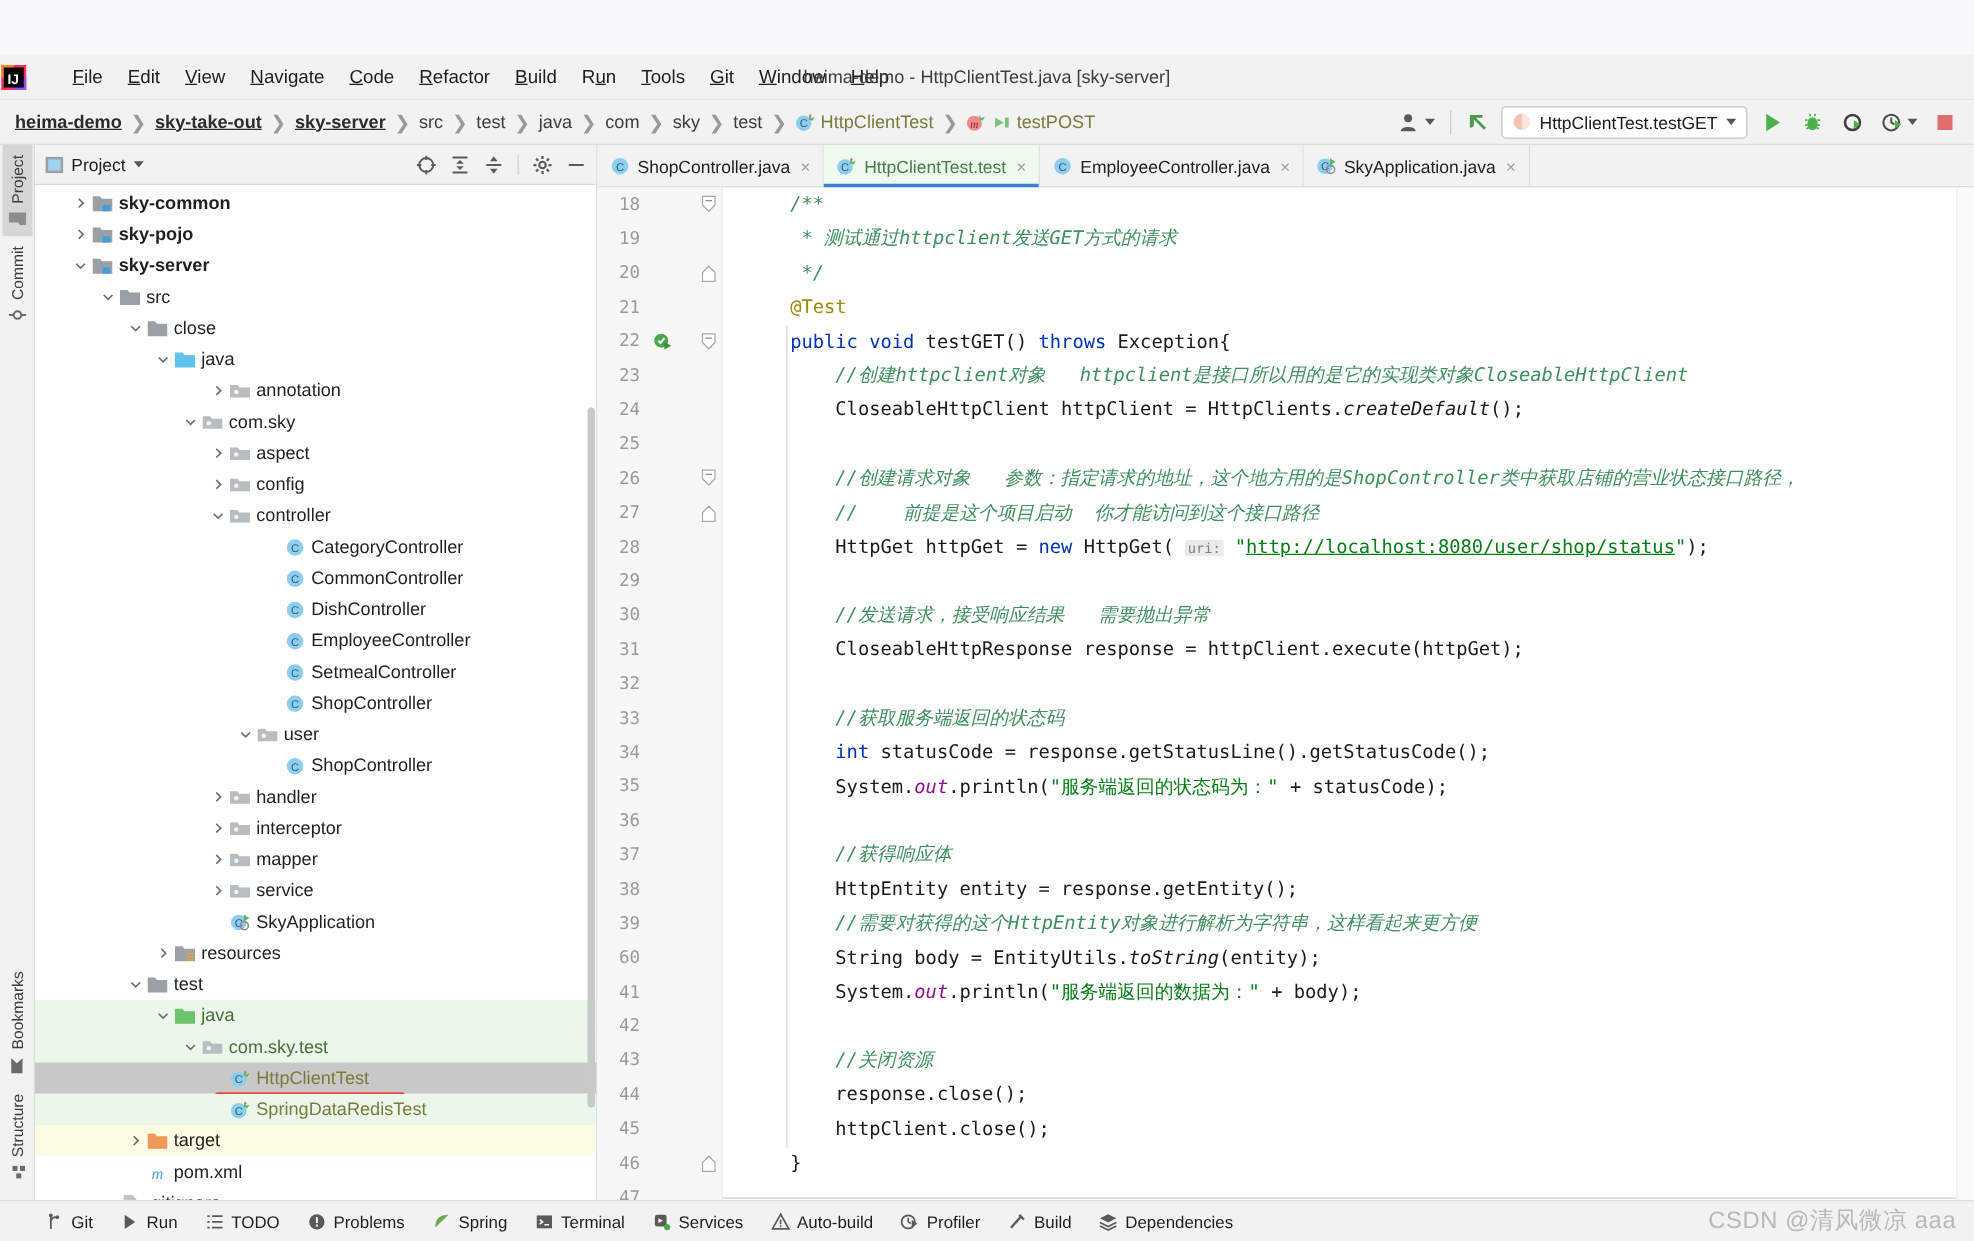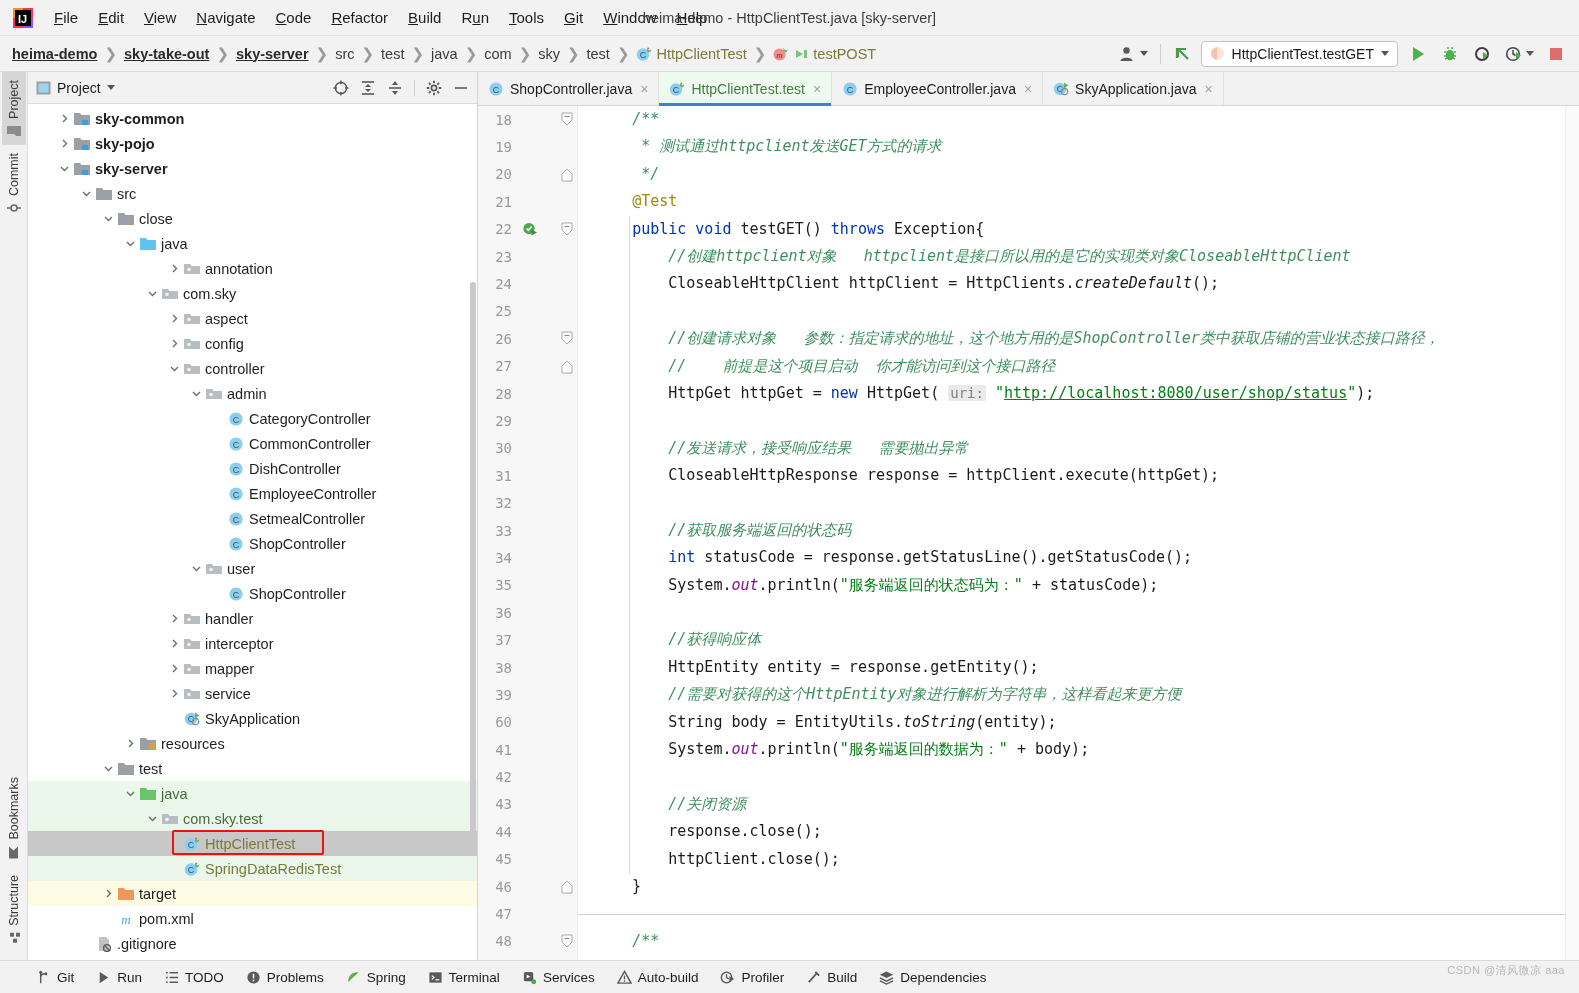--- a/index.html
+++ b/index.html
@@ -8,23 +8,23 @@
     background: #f2f2f2;
     font-family: "Liberation Sans", sans-serif;
     font-size: 13px;
     color: #1a1a1a;
     overflow: hidden;
   }
   .app { position: relative; width:1579px; height:993px; display:flex; flex-direction:column; background:#f7f8fa; }
 
   
   .menubar {
-    height: 36px; display:flex; align-items:center; gap:0px;
+    height: 36px; display:flex; align-items:center; gap:16px;
     background:#f2f2f2; border-bottom:1px solid #e3e3e3;
-    padding-left:12px; position:relative;
+    padding-left:0; position:relative;margin-top:44px;
   }
   .ij-logo { width:22px; height:22px; margin-right:10px; position:relative; flex:0 0 auto;}
   .menu-item {
     padding: 3px 10px; font-size:15px; color:#1d1d1d; cursor:default; white-space:nowrap;
   }
   .menu-item u { text-decoration: underline; }
   .win-title {
     position:absolute; left:0; right:0; text-align:center;
     font-size:14.5px; color:#3c3c3c; pointer-events:none;
   }
@@ -137,39 +137,39 @@
   }
   .cl { height:27.4px; }
   .kw { color:#0033b3; font-weight:normal; }
   .cm { color:#3f8f5f; font-style:italic; }
   .str { color:#067d17; }
   .ann { color:#9e880d; }
   .fld { color:#871094; font-style:italic; }
   .static-it { font-style:italic; }
   .link { color:#067d17; text-decoration:underline; }
   .hintparam {
-    background:#eaeaea; color:#808080; font-size:14px; padding:0 2px; border-radius:2px;
+    background:#eaeaea; color:#808080; font-size:11px; padding:0 2px; border-radius:2px;
     font-style:normal;
   }
   .indent-guide {
     position:absolute; width:1px; background:#d8d8d8;
   }
   .code-divider { position:absolute; height:1px; background:#d0d0d0; left:0; right:0; }
 
   
   .rstripe { width:14px; background:#fafafa; flex:0 0 auto; border-left:1px solid #ededed; }
 
   
   .statusbar {
     height:33px; background:#f2f2f2; border-top:1px solid #dcdcdc;
     display:flex; align-items:center; padding-left:36px; gap:22px; position:relative;
   }
   .sb-item { display:flex; align-items:center; gap:6px; font-size:13.5px; color:#1d1d1d; cursor:default; }
   .watermark {
-    position:absolute; right:14px; top:2px; font-size:11px; color:#b8b8b8; letter-spacing:0.5px;
+    position:absolute; right:14px; top:2px; font-size:19px; color:#b8b8b8; letter-spacing:0.5px;
   }
 
   svg { display:block; }
 </style>
 </head>
 <body>
 
 <div class="app">
 
   <div class="menubar">
@@ -557,34 +557,20 @@
               </svg>
             </span>
             <span class="ico">
               <svg width="16" height="16" viewBox="0 0 16 16">
                 <path d="M0 3 h6 l1.5 2 H16 V13 H0 Z" fill="#b8bdc2"></path>
                 <circle cx="5" cy="8.5" r="1.8" fill="#f2f2f2"></circle>
               </svg>
             </span>
             <span class="lbl">controller</span>
           </div>
-          <div class="trow" style="padding-left: 160px;">
-            <span class="arrow">
-              <svg width="11" height="11" viewBox="0 0 11 11">
-                <path d="M2 4 L5.5 7.5 L9 4" stroke="#6e6e6e" stroke-width="1.4" fill="none"></path>
-              </svg>
-            </span>
-            <span class="ico">
-              <svg width="16" height="16" viewBox="0 0 16 16">
-                <path d="M0 3 h6 l1.5 2 H16 V13 H0 Z" fill="#b8bdc2"></path>
-                <circle cx="5" cy="8.5" r="1.8" fill="#f2f2f2"></circle>
-              </svg>
-            </span>
-            <span class="lbl">admin</span>
-          </div>
           <div class="trow" style="padding-left: 182px;">
             <span class="noarrow"></span>
             <span class="ico">
               <svg width="16" height="16" viewBox="0 0 16 16">
                 <circle cx="8" cy="8" r="6.6" fill="#8dcdee"></circle>
                 <text x="8" y="11.5" font-size="9" text-anchor="middle" fill="#2a5a70" font-family="Liberation Sans, sans-serif">C</text>
               </svg>
             </span>
             <span class="lbl">CategoryController</span>
           </div>

